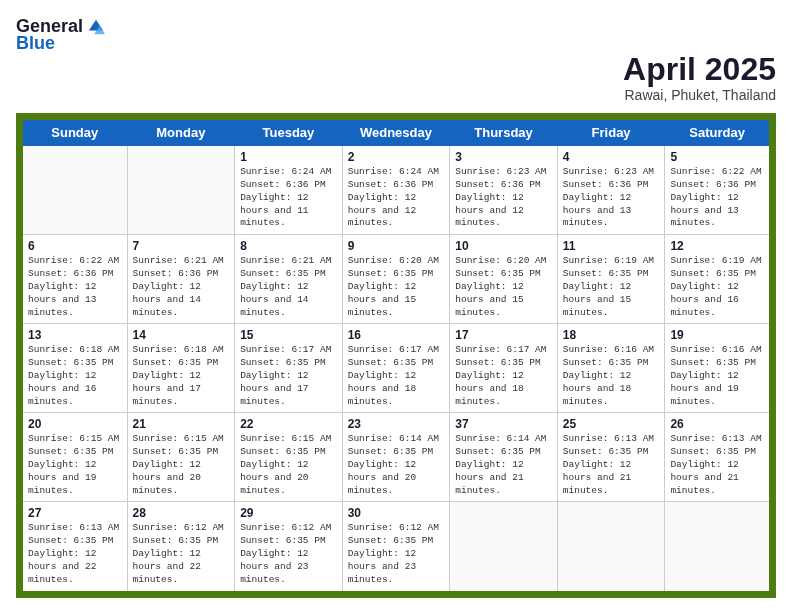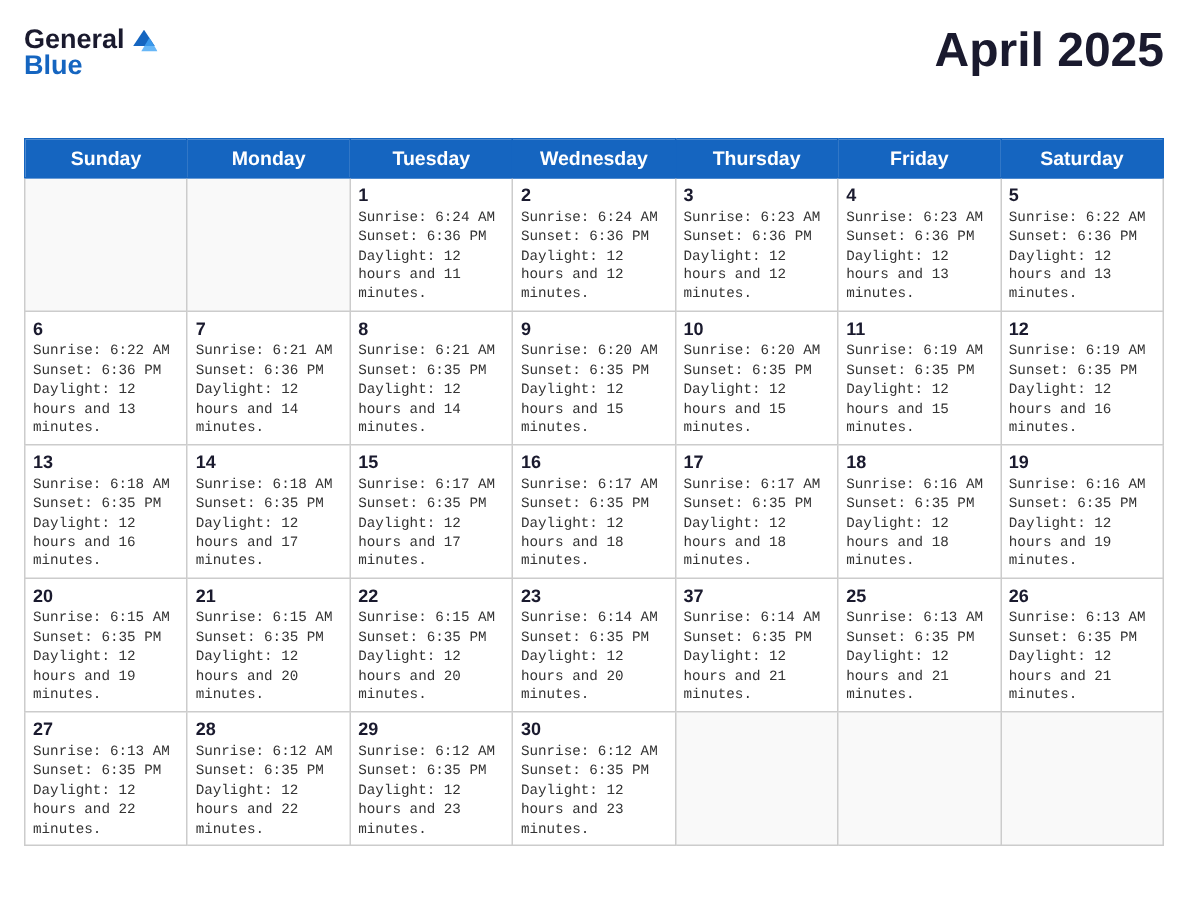--- a/index.html
+++ b/index.html
@@ -44,38 +44,38 @@
       color: #1565c0;
       text-align: center;
     }
     .logo-icon {
       width: 18px;
       height: 18px;
       margin-left: 2px;
     }
     .title-block {
       text-align: right;
+      margin-top: 36px;
     }
     .month-title {
       font-size: 32px;
       font-weight: bold;
       color: #1a1a2e;
       line-height: 1.1;
     }
     .subtitle {
       font-size: 14px;
       color: #444;
     }
     .calendar {
       flex: 1;
-      border: 1px solid #4d7c0f;
+      border: 7px solid #4d7c0f;
       border-collapse: collapse;
       width: 100%;
       table-layout: fixed;
-      margin-top: 28px;
     }
     .calendar th {
       background-color: #1565c0;
       color: #fff;
       text-align: center;
       padding: 5px 4px;
       font-size: 13px;
       font-weight: bold;
       border: 1px solid #1565c0;
     }
@@ -114,20 +114,21 @@
         <span class="logo-general">General</span>
         <svg class="logo-icon" viewBox="0 0 20 20">
           <polygon points="10,2 18,14 2,14" fill="#1565c0"></polygon>
           <polygon points="14,8 20,18 8,18" fill="#42a5f5" opacity="0.8"></polygon>
         </svg>
       </div>
       <span class="logo-blue" style="margin-top:-4px;">Blue</span>
     </div>
     <div class="title-block">
       <div class="month-title">April 2025</div>
+      <div class="subtitle">Rawai, Phuket, Thailand</div>
     </div>
   </div>
 
   <table class="calendar">
     <thead>
       <tr>
         <th>Sunday</th>
         <th>Monday</th>
         <th>Tuesday</th>
         <th>Wednesday</th>

